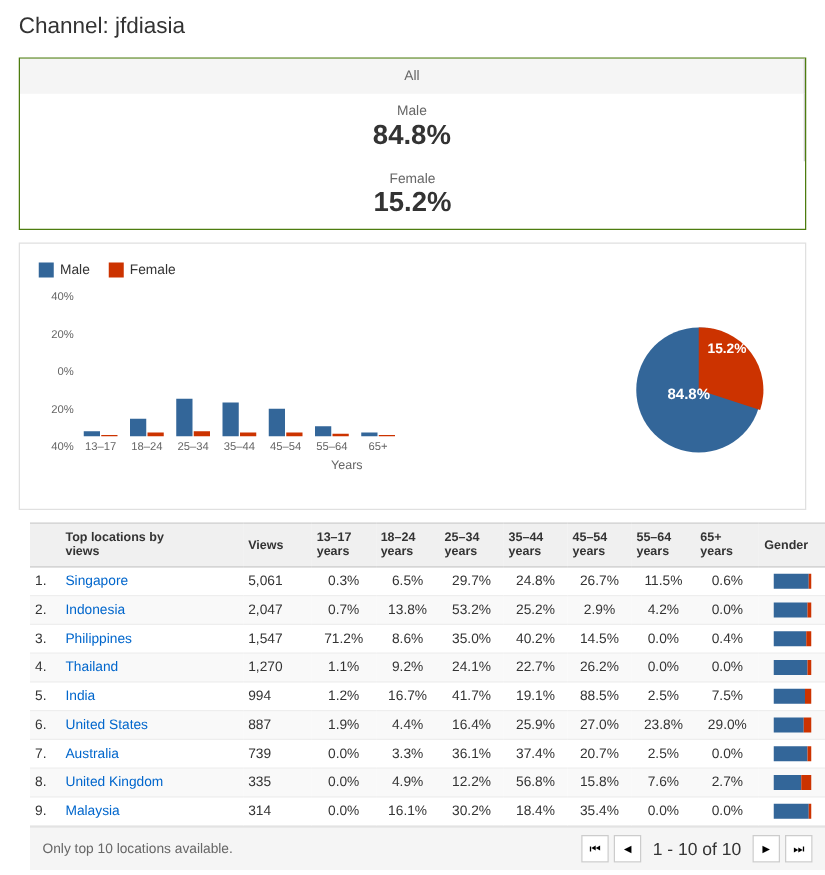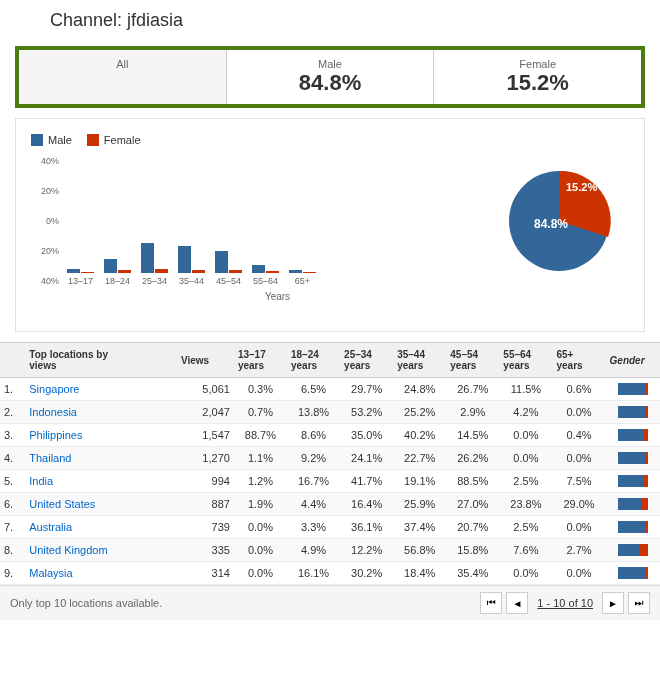--- a/index.html
+++ b/index.html
@@ -1,60 +1,60 @@
 <!DOCTYPE html>
 <html><head>
   <meta charset="utf-8">
   <style>
     * { box-sizing: border-box; margin: 0; padding: 0; }
     body { font-family: Arial, sans-serif; font-size: 12px; color: #333; background: #fff; width: 660px; }
     
-    .header { padding: 10px 15px 5px; margin-left: 35px; }
+    .header { padding: 10px 15px 5px; }
     .header h1 { font-size: 18px; font-weight: normal; color: #333; }
     .header p { font-size: 11px; color: #666; }
     
-    .gender-tabs { display: flex; border: 4px solid #4d7c0f; margin: 10px 15px; }
+    .gender-tabs { display: flex; border: 1px solid #4d7c0f; margin: 10px 15px; flex-direction: column; }
     .gender-tab { flex: 1; padding: 8px; text-align: center; border-right: 1px solid #ccc; }
     .gender-tab:last-child { border-right: none; }
     .gender-tab.active { background: #f5f5f5; }
     .gender-tab .label { font-size: 11px; color: #666; }
     .gender-tab .value { font-size: 22px; font-weight: bold; color: #333; }
     
     .chart-section { margin: 10px 15px; border: 1px solid #e0e0e0; padding: 15px; }
     .chart-legend { display: flex; gap: 15px; margin-bottom: 10px; }
     .legend-item { display: flex; align-items: center; gap: 5px; font-size: 11px; }
     .legend-box { width: 12px; height: 12px; }
     .legend-male { background: #336699; }
     .legend-female { background: #cc3300; }
     
-    .chart-container { display: flex; align-items: flex-start; }
+    .chart-container { display: flex; align-items: center; }
     .bar-chart { flex: 1; position: relative; height: 160px; }
     
     .x-title { text-align: center; font-size: 10px; color: #666; margin-top: 5px; padding-left: 35px; }
     
     .pie-chart { width: 140px; display: flex; justify-content: center; align-items: center; }
     
-    .table-section { margin: 10px 0; }
+    .table-section { margin: 10px 0; padding-left: 24px; }
     .data-table { width: 100%; border-collapse: collapse; }
     .data-table th { background: #f0f0f0; padding: 6px 4px; text-align: left; font-size: 10px; font-weight: bold; border-bottom: 1px solid #ccc; border-top: 1px solid #ccc; }
     .data-table td { padding: 5px 4px; font-size: 11px; border-bottom: 1px solid #eee; }
     .data-table tr:nth-child(even) { background: #f9f9f9; }
     .country-link { color: #0066cc; text-decoration: none; }
-    .num-cell { text-align: right; }
+    .num-cell { }
     .center-cell { text-align: center; }
     
     .table-footer { display: flex; justify-content: space-between; align-items: center; padding: 6px 10px; background: #f5f5f5; border-top: 1px solid #ddd; font-size: 11px; color: #666; }
     .pagination { display: flex; align-items: center; gap: 4px; }
     .page-btn { width: 22px; height: 22px; border: 1px solid #ccc; background: #fff; cursor: pointer; display: flex; align-items: center; justify-content: center; font-size: 10px; }
-    .page-info { font-size: 11px; color: #333; padding: 0 5px; text-decoration: underline; }
+    .page-info { font-size: 14px; color: #333; padding: 0 5px; }
     
     .col-location { width: 120px; }
     .col-views { width: 45px; }
     .col-age { width: 42px; }
-    .col-gender { width: 38px; font-style: italic; }
+    .col-gender { width: 38px; }
   </style>
 </head>
 <body>
 
 <div class="header">
   <h1>Channel: jfdiasia</h1>
 </div>
 
 <div class="gender-tabs">
   <div class="gender-tab active">
@@ -209,21 +209,21 @@
             <div style="display: flex; height: 12px; width: 30px; margin: auto;">
               <div style="width: 27px; height: 12px; background: rgb(51, 102, 153);"></div>
               <div style="width: 3px; height: 12px; background: rgb(204, 51, 0);"></div>
             </div>
           </td>
         </tr>
         <tr>
           <td class="">3.</td>
           <td class=""><a class="country-link" href="#">Philippines</a></td>
           <td class="num-cell">1,547</td>
-          <td class="center-cell">88.7%</td>
+          <td class="center-cell">71.2%</td>
           <td class="center-cell">8.6%</td>
           <td class="center-cell">35.0%</td>
           <td class="center-cell">40.2%</td>
           <td class="center-cell">14.5%</td>
           <td class="center-cell">0.0%</td>
           <td class="center-cell">0.4%</td>
           <td class="center-cell">
             <div style="display: flex; height: 12px; width: 30px; margin: auto;">
               <div style="width: 26.4px; height: 12px; background: rgb(51, 102, 153);"></div>
               <div style="width: 3.6px; height: 12px; background: rgb(204, 51, 0);"></div>

